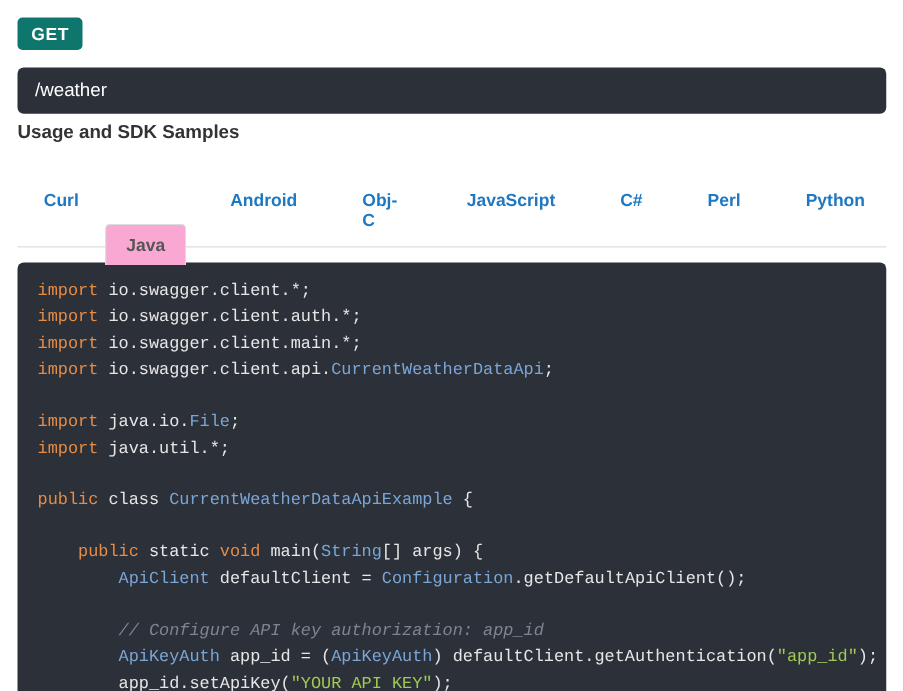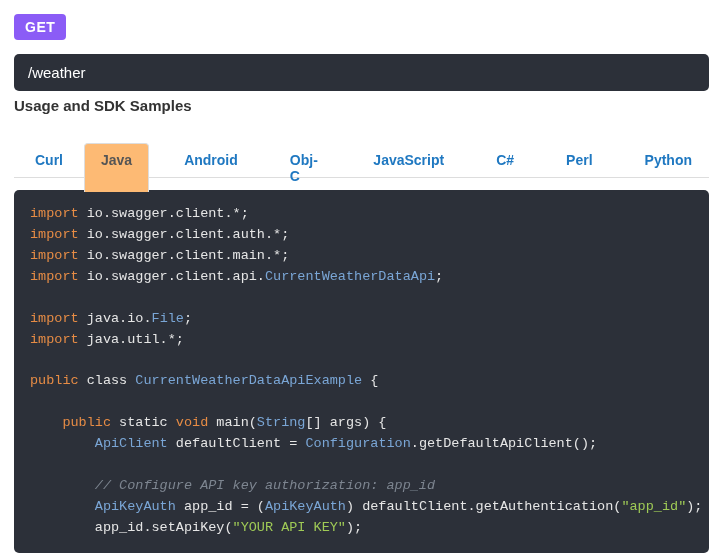--- a/index.html
+++ b/index.html
@@ -5,21 +5,21 @@
   * { box-sizing: border-box; margin: 0; padding: 0; }
   body {
     font-family: -apple-system, BlinkMacSystemFont, "Segoe UI", Helvetica, Arial, sans-serif;
     background: #fff;
     padding: 14px;
     font-size: 14px;
     color: #333;
   }
   .method-badge {
     display: inline-block;
-    background: #8b5cf6;
+    background: #0f766e;
     color: #fff;
     font-weight: bold;
     font-size: 14px;
     padding: 5px 11px;
     border-radius: 4px;
     letter-spacing: 0.5px;
   }
   .endpoint-bar {
     background: #2c3039;
     color: #fff;
@@ -50,21 +50,22 @@
     border: 1px solid transparent;
     border-bottom: none;
     background: transparent;
     position: relative;
     top: 15px;
   }
   .tab.active {
     color: #555;
     border-color: #ddd;
     border-radius: 4px 4px 0 0;
-    background: #fdba74;
+    background: #f9a8d4;
+    margin-top: 36px;
   }
   .tab + .tab { margin-left: 4px; }
   .tab:nth-child(n+3) { margin-left: 18px; }
   .code-block {
     background: #2c3039;
     color: #e6e6e6;
     border-radius: 5px;
     margin-top: 12px;
     padding: 14px 16px;
     font-family: Menlo, Consolas, "Courier New", monospace;

